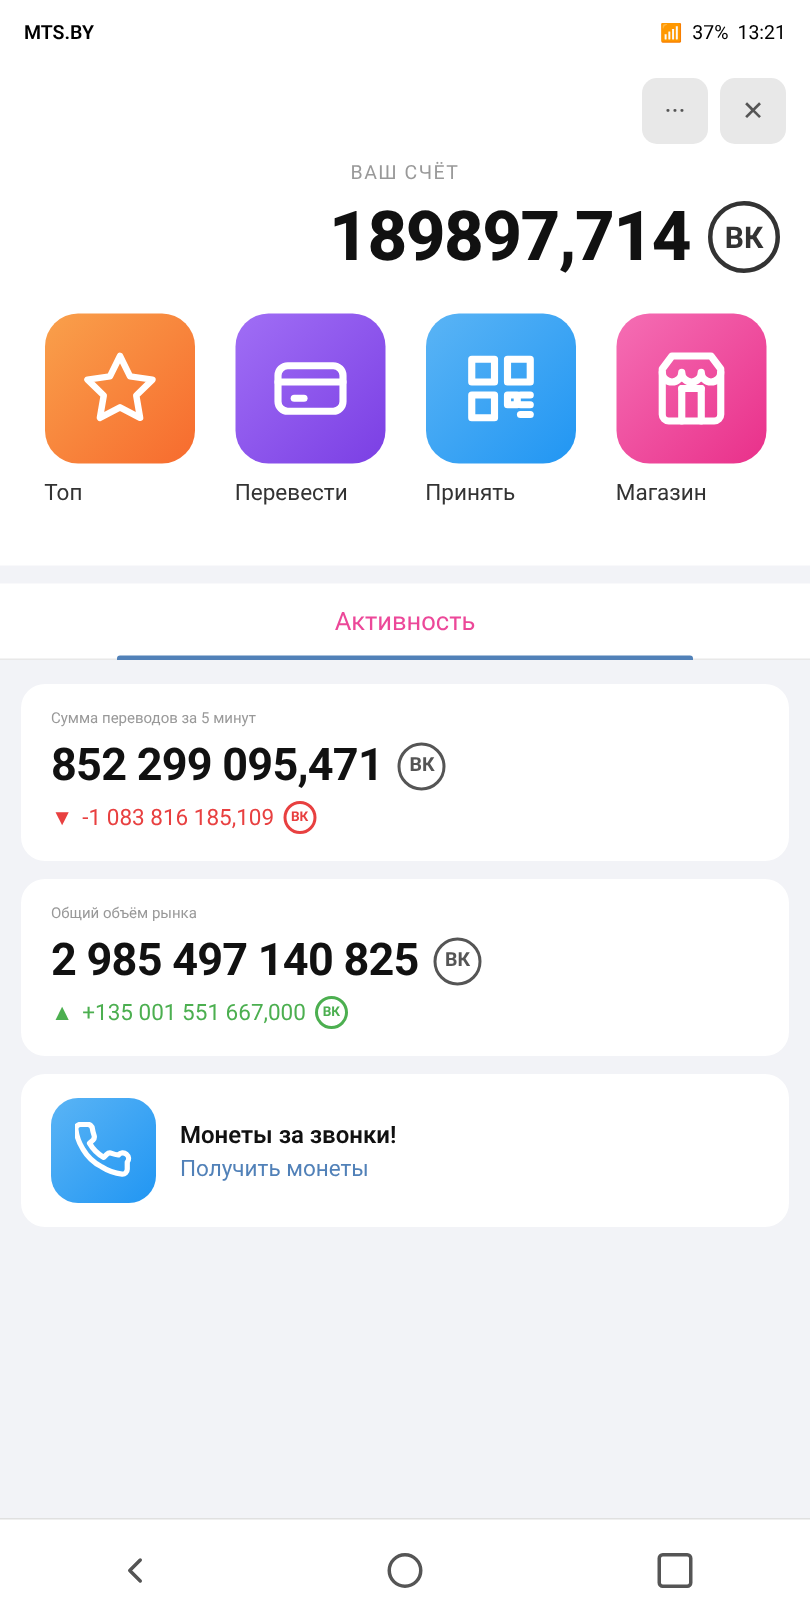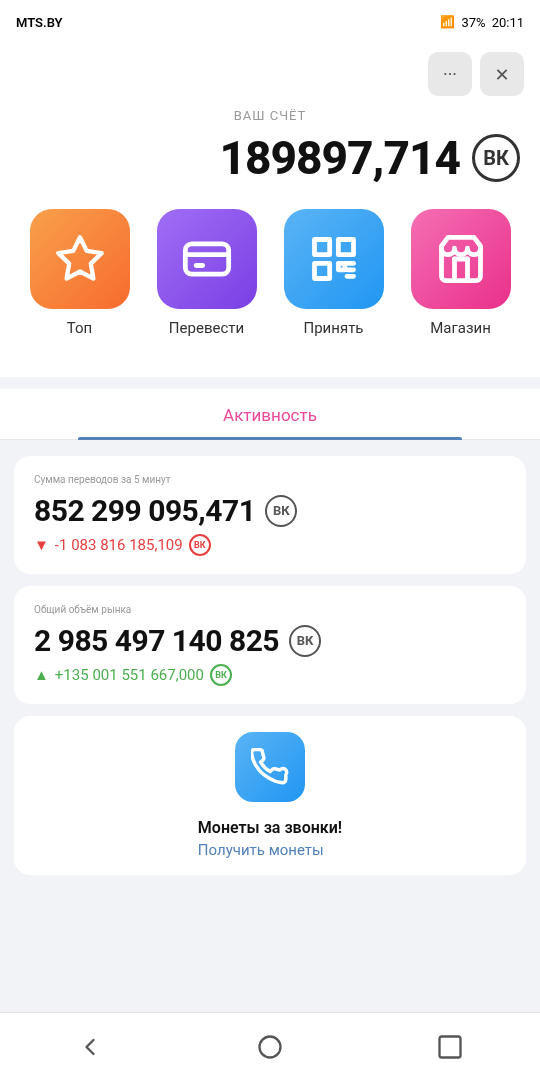--- a/index.html
+++ b/index.html
@@ -105,21 +105,20 @@
     
     .action-grid {
       display: flex;
       justify-content: space-around;
       padding: 0 16px 20px;
       background: #fff;
     }
     .action-item {
       display: flex;
       flex-direction: column;
-      align-items: center;
       gap: 10px;
       cursor: pointer;
     }
     .action-icon-wrap {
       width: 100px;
       height: 100px;
       border-radius: 22px;
       display: flex;
       align-items: center;
       justify-content: center;
@@ -246,21 +245,20 @@
     }
 
     
     .promo-card {
       background: #fff;
       border-radius: 16px;
       padding: 16px 20px;
       display: flex;
       align-items: center;
       gap: 16px;
-      flex-direction: column;
     }
     .promo-icon-wrap {
       width: 70px;
       height: 70px;
       background: linear-gradient(135deg, #5ab4f5, #2196f3);
       border-radius: 18px;
       display: flex;
       align-items: center;
       justify-content: center;
       font-size: 34px;
@@ -315,21 +313,21 @@
     }
   </style>
 </head>
 <body>
 
 <div class="status-bar">
   <span class="status-left">MTS.BY</span>
   <div class="status-right">
     <span class="status-icon">📶</span>
     <span>37%</span>
-    <span>20:11</span>
+    <span>13:21</span>
   </div>
 </div>
 
 <div class="top-actions">
   <div class="top-action-btn">···</div>
   <div class="top-action-btn">✕</div>
 </div>
 
 <div class="main-content">
 

